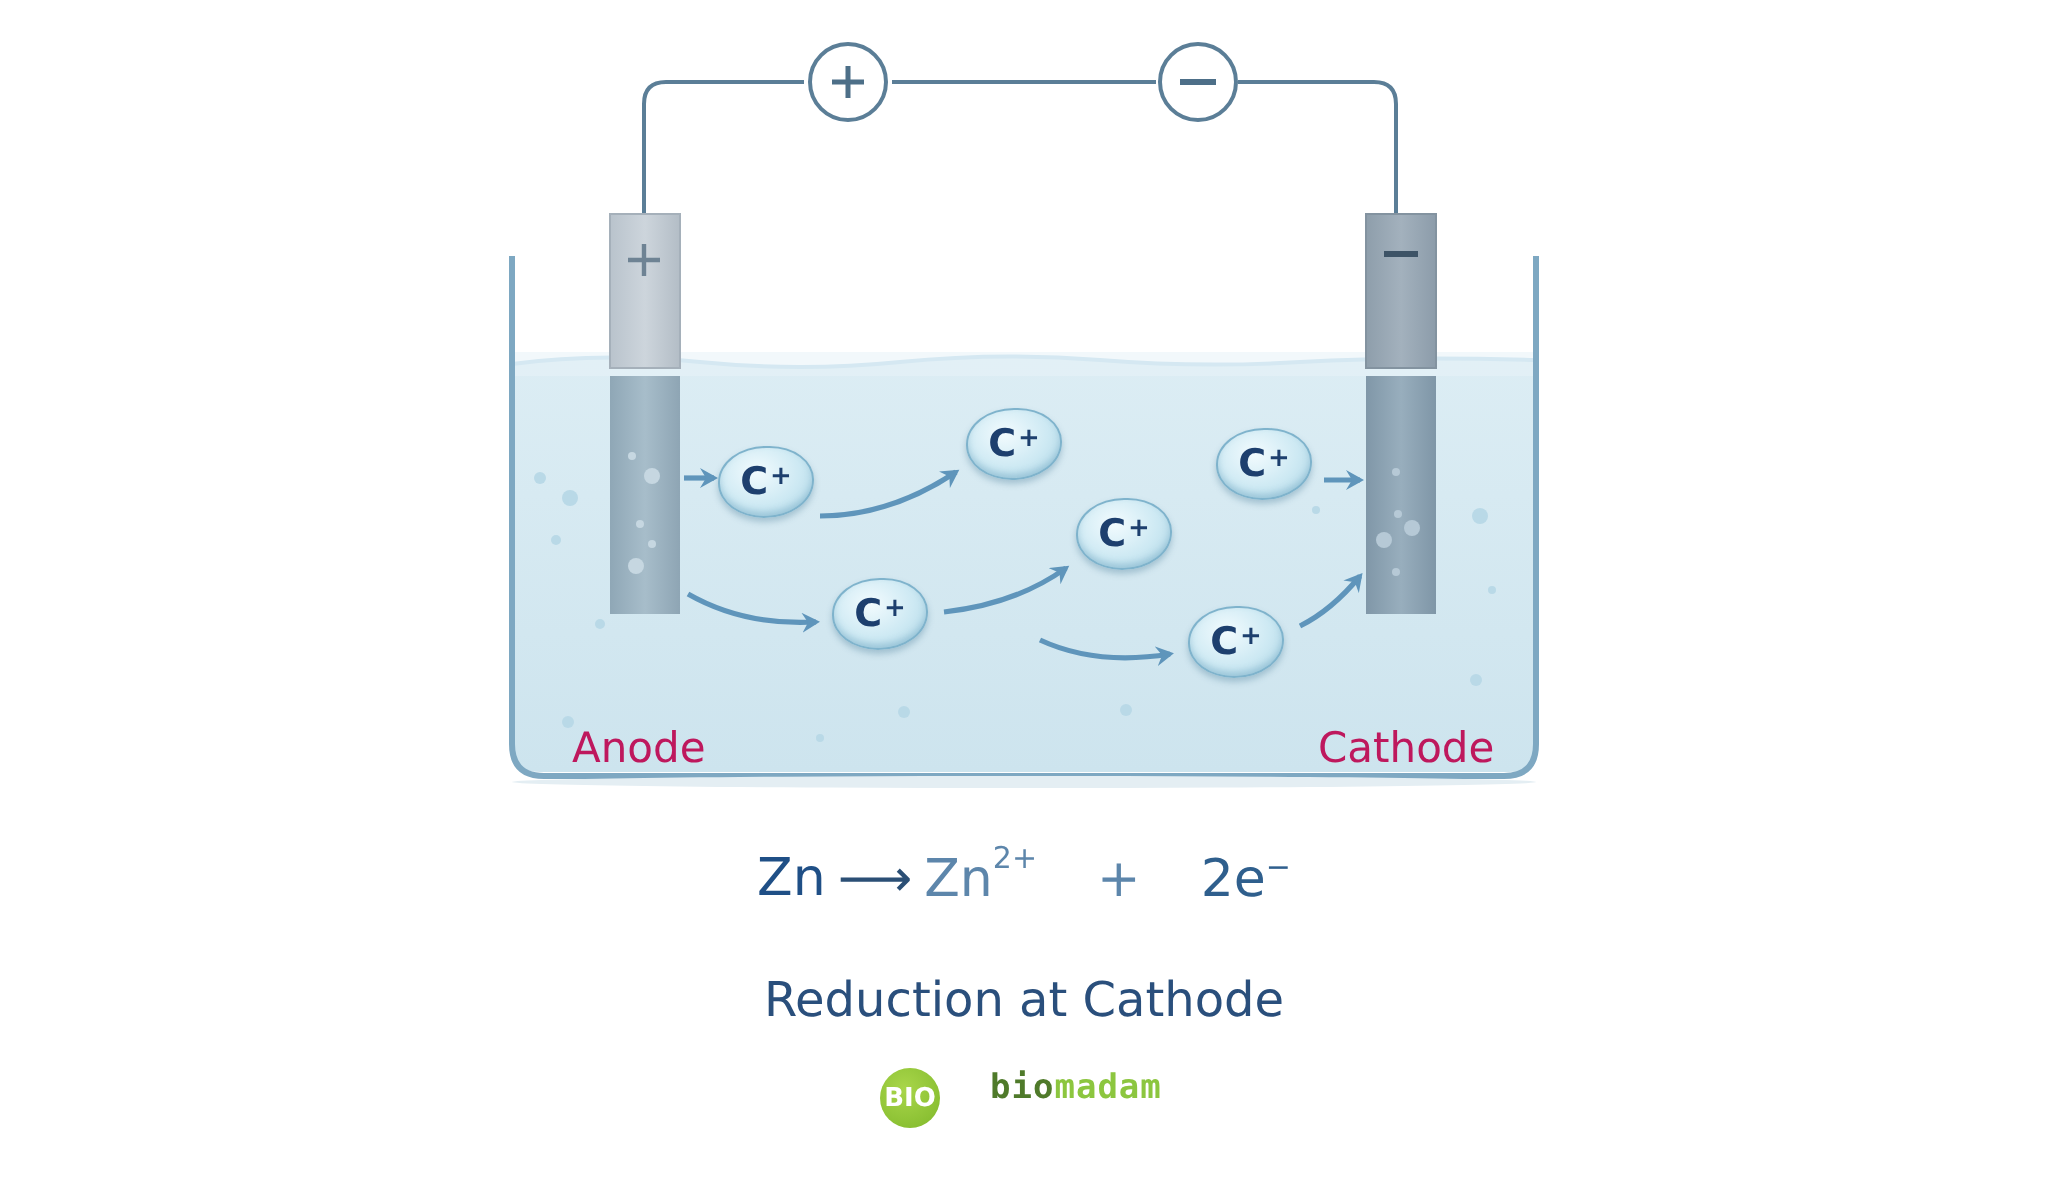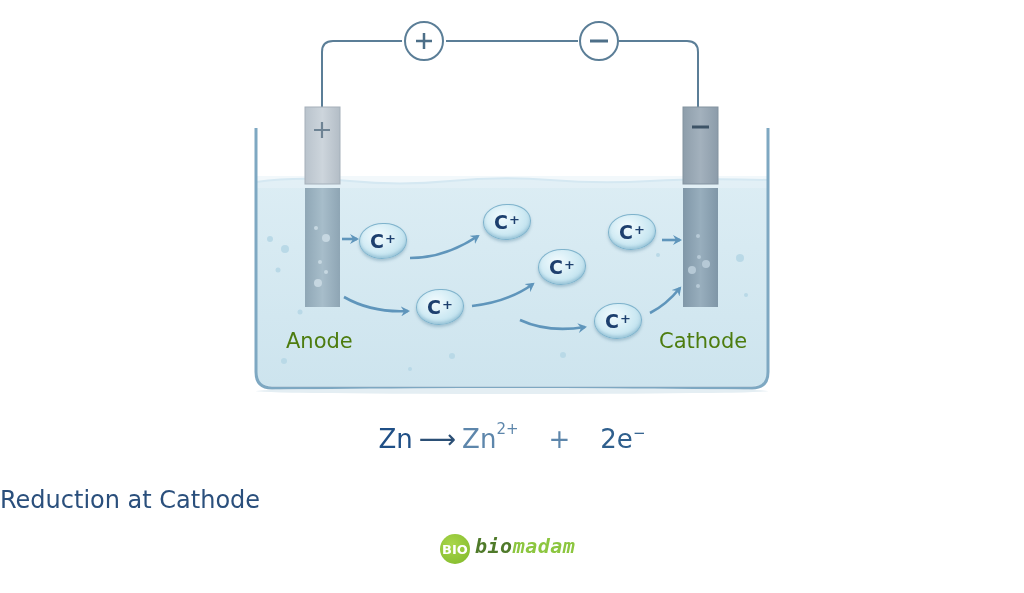--- a/index.html
+++ b/index.html
@@ -1,39 +1,39 @@
 <!DOCTYPE html>
 <html><head>
   <meta charset="utf-8">
   <style>
     html, body { margin: 0; padding: 0; background: #ffffff; }
     body { width: 1024px; height: 593px; position: relative; overflow: hidden; font-family: "Liberation Sans", "DejaVu Sans", sans-serif; }
     .stage { position: absolute; left: 0; top: 0; width: 1024px; height: 593px; }
     svg.diagram { position: absolute; left: 0; top: 0; }
-    .electrode-label { position: absolute; font-size: 21px; color: #4d7c0f; font-family: "DejaVu Sans", sans-serif; }
+    .electrode-label { position: absolute; font-size: 21px; color: #be185d; font-family: "DejaVu Sans", sans-serif; margin-top: 33px; }
     .ion {
       position: absolute; width: 46px; height: 34px; border-radius: 50% 46% 52% 48%;
       background: radial-gradient(ellipse at 40% 35%, #f2fbfe 0%, #cde9f3 55%, #a9d2e3 100%);
       border: 1.5px solid #7fb3cc; box-shadow: 0 2px 3px rgba(70,120,150,0.35), inset 0 -2px 3px rgba(90,150,180,0.35);
       display: flex; align-items: center; justify-content: center;
       color: #1d3f6e; font-weight: bold; font-size: 19px; font-family: "DejaVu Sans", sans-serif;
     }
     .ion sup { font-size: 13px; margin-left: 1px; position: relative; top: -3px; }
     .equation { position: absolute; left: 0; width: 1024px; top: 424px; text-align: center; font-size: 26px; color: #2b5a8a; font-family: "DejaVu Sans", sans-serif; }
     .equation .zn { color: #1f4f86; }
     .equation .arrow { color: #2b4f75; margin: 0 6px; }
     .equation .zn2 { color: #5d86ab; }
     .equation .zn2 sup { font-size: 15px; position: relative; top: -4px; }
     .equation .plus { color: #5d86ab; margin: 0 30px; }
     .equation .e { color: #2f5f8d; }
     .equation .e sup { font-size: 15px; }
-    .caption { position: absolute; left: 0; width: 1024px; top: 486px; font-size: 24px; color: #2a4f7c; font-family: "DejaVu Sans", sans-serif; }
+    .caption { position: absolute; left: 0; width: 1024px; top: 486px; text-align: center; font-size: 24px; color: #2a4f7c; font-family: "DejaVu Sans", sans-serif; }
     .logo { position: absolute; left: 440px; top: 534px; display: flex; align-items: flex-start; }
     .logo-badge { width: 30px; height: 30px; border-radius: 50%; background: radial-gradient(circle at 40% 35%, #a9d64a, #7fb82a); color: #fff; font-weight: bold; font-size: 13px; display: flex; align-items: center; justify-content: center; font-family: "DejaVu Sans", sans-serif; }
-    .logo-text { margin-left: 5px; font-size: 20px; font-weight: bold; font-family: "DejaVu Sans Mono", monospace; letter-spacing: 0.5px; font-style: italic; }
+    .logo-text { margin-left: 25px; font-size: 17px; font-weight: bold; font-family: "DejaVu Sans Mono", monospace; letter-spacing: 0.5px; }
     .logo-text .bio { color: #4f7a2a; }
     .logo-text .madam { color: #8cc63f; }
   </style>
 </head>
 <body>
 
 <div class="stage">
   <svg class="diagram" width="1024" height="593" viewBox="0 0 1024 593">
     <defs>
       <linearGradient id="liquid" x1="0" y1="0" x2="0" y2="1">

